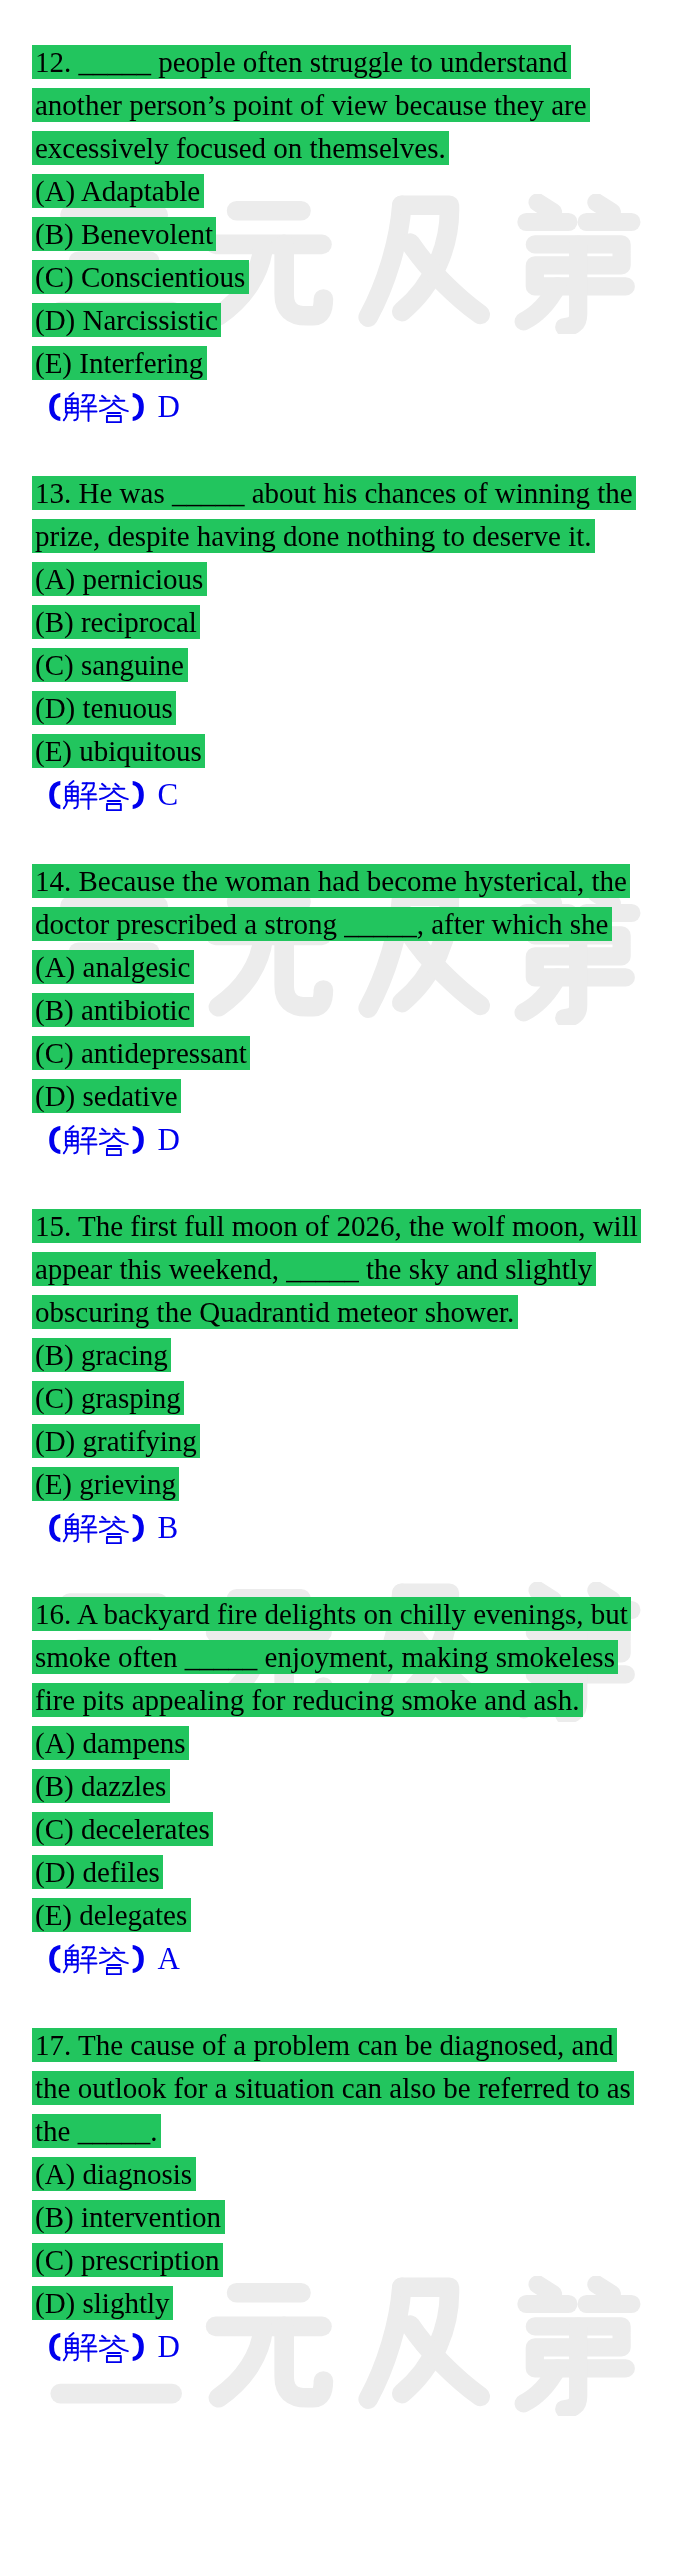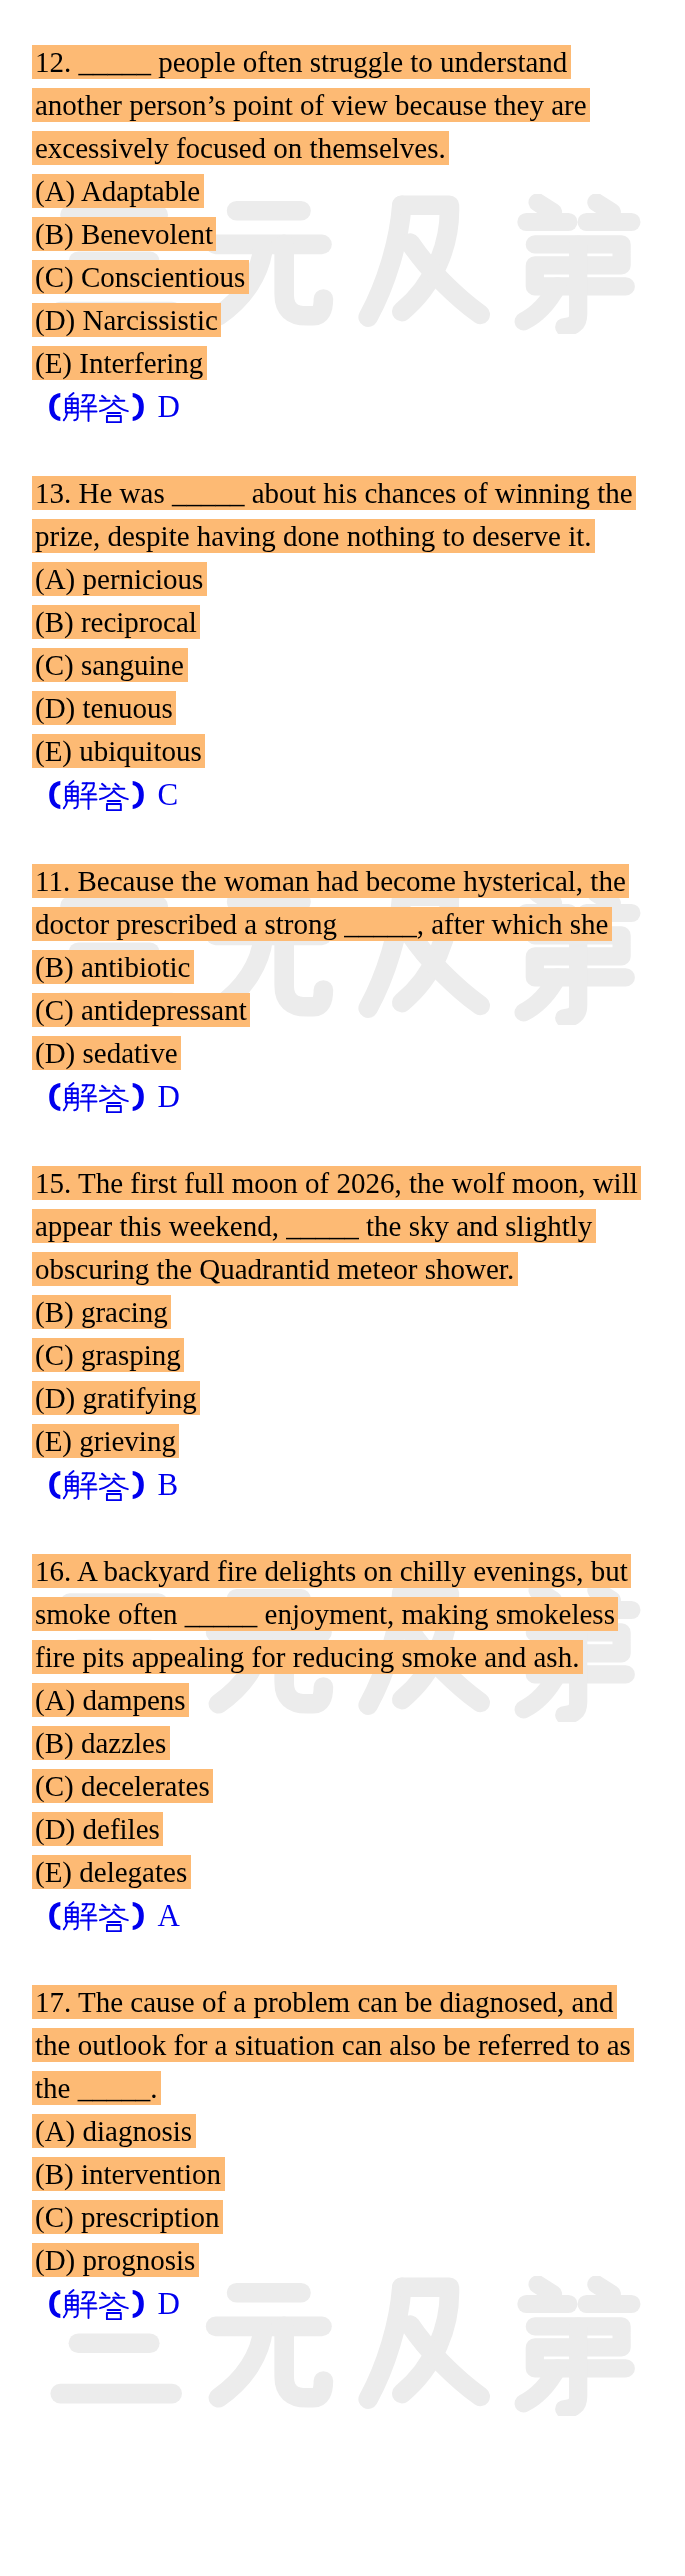--- a/index.html
+++ b/index.html
@@ -27,21 +27,21 @@
     position: relative; z-index: 1;
     padding: 41px 0 0 35px;
   }
   .q { margin: 0 0 43px 0; }
   .q:last-child { margin-bottom: 0; }
   .line {
     font-size: 29px; line-height: 43px;
     white-space: pre;
   }
   .line .t {
-    background: #fdba74;
+    background: #22c55e;
     padding: 0.7px 3.5px;
     margin-left: -3.5px;
   }
   .ans-row { font-size: 29px; line-height: 43px; white-space: pre; }
   .ans-wrap {
     background: #ffffff;
     padding: 1.4px 4.2px;
     margin-left: 4.9px;
     color: #0000EE;
   }
@@ -267,22 +267,23 @@
                 <path d="M99 14 H115"></path>
                 <path d="M100 17 C95 23 88 27 80 29"></path>
                 <path d="M100 17 C105 23 112 27 120 29"></path>
                 <path d="M91 31.5 H109"></path>
                 <path d="M90 36 H110 V45 H90 Z"></path>
               </g>
             </svg></span><span class="ans-letter">C</span></span></div>
   </section>
 
   <section class="q">
-    <div class="line"><span class="t">11. Because the woman had become hysterical, the</span></div>
+    <div class="line"><span class="t">14. Because the woman had become hysterical, the</span></div>
     <div class="line"><span class="t">doctor prescribed a strong _____, after which she</span></div>
+    <div class="line"><span class="t">(A) analgesic</span></div>
     <div class="line"><span class="t">(B) antibiotic</span></div>
     <div class="line"><span class="t">(C) antidepressant</span></div>
     <div class="line"><span class="t">(D) sedative</span></div>
     <div class="ans-row"><span class="ans-wrap"><span class="ans-label" aria-label="【解答】"><svg viewBox="0 0 150 46">
               <path fill="currentColor" d="M23 3 Q7 5 7 23 Q7 41 23 43 L23 37.5 Q14 36 14 23 Q14 10 23 8.5 Z"></path>
               <path fill="currentColor" d="M127 3 Q143 5 143 23 Q143 41 127 43 L127 37.5 Q136 36 136 23 Q136 10 127 8.5 Z"></path>
               <g fill="none" stroke="currentColor" stroke-width="2.8" stroke-linecap="round" stroke-linejoin="round">
                 <path d="M36 8 L42 3"></path>
                 <path d="M31 11 H48 V31 H31 Z"></path>
                 <path d="M31 17.5 H48"></path>
@@ -383,21 +384,21 @@
             </svg></span><span class="ans-letter">A</span></span></div>
   </section>
 
   <section class="q">
     <div class="line"><span class="t">17. The cause of a problem can be diagnosed, and</span></div>
     <div class="line"><span class="t">the outlook for a situation can also be referred to as</span></div>
     <div class="line"><span class="t">the _____.</span></div>
     <div class="line"><span class="t">(A) diagnosis</span></div>
     <div class="line"><span class="t">(B) intervention</span></div>
     <div class="line"><span class="t">(C) prescription</span></div>
-    <div class="line"><span class="t">(D) prognosis</span></div>
+    <div class="line"><span class="t">(D) slightly</span></div>
     <div class="ans-row"><span class="ans-wrap"><span class="ans-label" aria-label="【解答】"><svg viewBox="0 0 150 46">
               <path fill="currentColor" d="M23 3 Q7 5 7 23 Q7 41 23 43 L23 37.5 Q14 36 14 23 Q14 10 23 8.5 Z"></path>
               <path fill="currentColor" d="M127 3 Q143 5 143 23 Q143 41 127 43 L127 37.5 Q136 36 136 23 Q136 10 127 8.5 Z"></path>
               <g fill="none" stroke="currentColor" stroke-width="2.8" stroke-linecap="round" stroke-linejoin="round">
                 <path d="M36 8 L42 3"></path>
                 <path d="M31 11 H48 V31 H31 Z"></path>
                 <path d="M31 17.5 H48"></path>
                 <path d="M31 24.5 H48"></path>
                 <path d="M39.5 11 V31"></path>
                 <path d="M33 31 Q32 38 28 42"></path>

